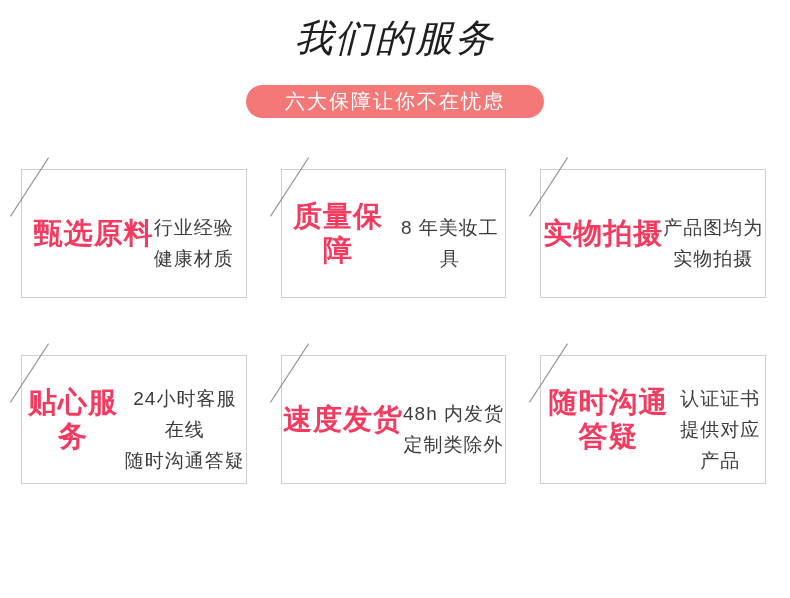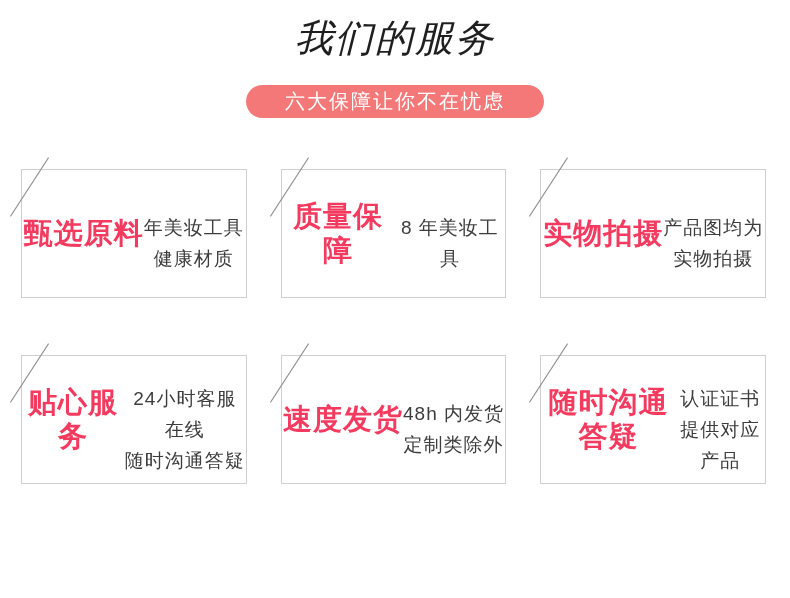--- a/index.html
+++ b/index.html
@@ -99,21 +99,21 @@
   <div class="badge-wrap">
     <div class="subtitle-badge">六大保障让你不在忧虑</div>
   </div>
 
   <div class="services-grid">
 
     <div class="service-card">
       <span class="slash-decoration"></span>
       <div class="card-title">甄选原料</div>
       <div class="card-body">
-        <div>年美妆工具</div>
+        <div>行业经验</div>
         <div>健康材质</div>
       </div>
     </div>
 
     <div class="service-card">
       <span class="slash-decoration"></span>
       <div class="card-title">质量保障</div>
       <div class="card-body">
         <div>8 年美妆工具</div>
       </div>

